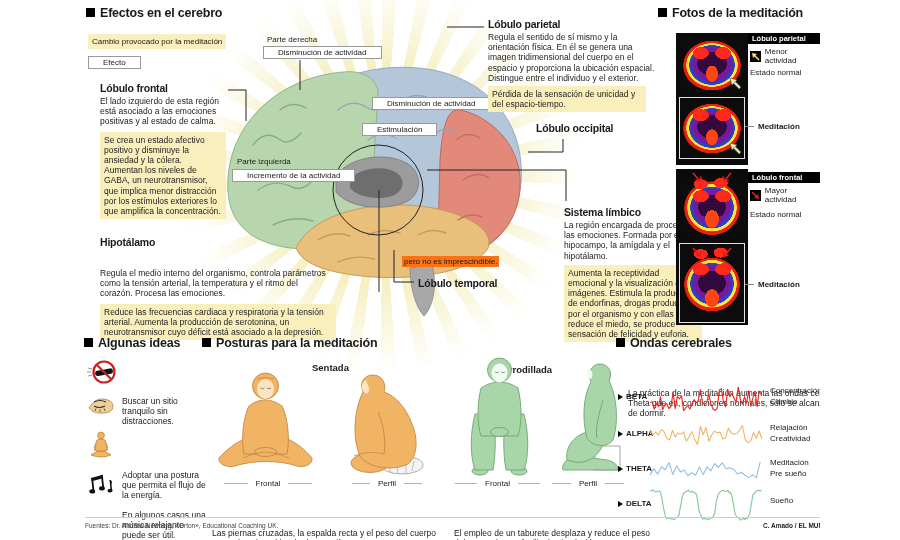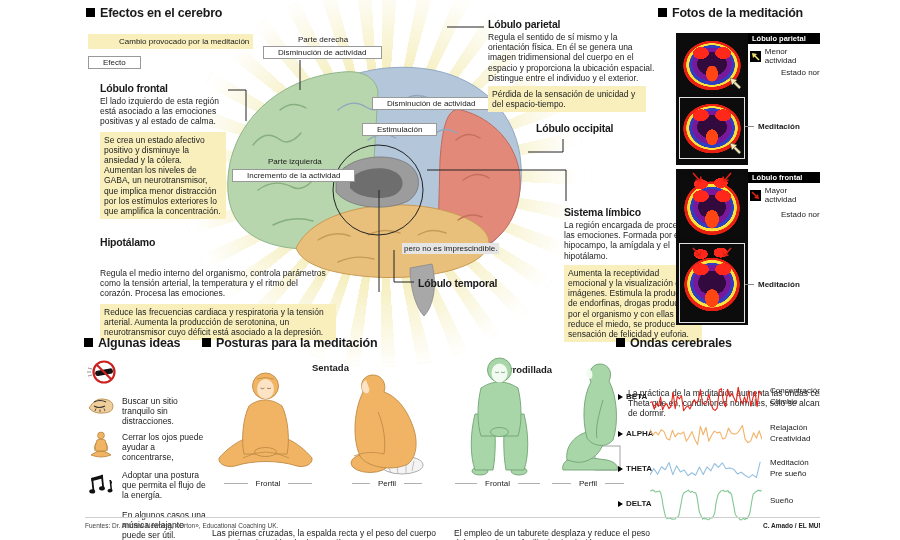--- a/index.html
+++ b/index.html
@@ -5,21 +5,21 @@
   html,body{margin:0;padding:0;background:#fff;}
   .canvas{position:relative;width:820px;height:540px;background:#fff;overflow:hidden;
           font-family:"Liberation Sans",sans-serif;color:#1a1a1a;}
   .abs{position:absolute;}
   .sec-title{font-size:12.5px;font-weight:bold;letter-spacing:-0.2px;white-space:nowrap;}
   .sq{display:inline-block;width:9px;height:9px;background:#000;margin-right:5px;}
   .h2{font-size:10.5px;font-weight:bold;letter-spacing:-0.2px;}
   .body-txt{font-size:8.5px;line-height:1.2;color:#222;margin-top:36px;}
   .hl{background:#F8EFBC;padding:3px 4px;}
   .tag{font-size:8px;border:1px solid #999;background:#fff;padding:1px 14px;display:inline-block;white-space:nowrap;}
-  .plain{font-size:8px;white-space:nowrap;padding-left:31px;}
+  .plain{font-size:8px;white-space:nowrap;}
   .bar{background:#000;color:#fff;font-size:7.5px;font-weight:bold;padding:1px 4px;}
   .panel{background:#0b0b0b;}
   .scan{position:relative;
     background:
       radial-gradient(8px 6px at 32% 28%, #ff281a 0 98%, transparent 100%),
       radial-gradient(8px 6px at 68% 28%, #ff281a 0 98%, transparent 100%),
       radial-gradient(6px 8px at 50% 66%, #ff4612 0 98%, transparent 100%),
       radial-gradient(15px 12px at 50% 48%, #330a3d 0 98%, transparent 100%),
       radial-gradient(20px 17px at 50% 49%, #78189a 0 98%, transparent 100%),
       radial-gradient(23px 20px at 50% 50%, #2e3fc2 0 98%, transparent 100%),
@@ -142,21 +142,21 @@
   </div>
 
   <div class="abs h2" style="left:536px;top:122px;">Lóbulo occipital</div>
 
   <div class="abs" style="left:524px;top:206px;width:138px;padding-left:40px;">
     <div class="h2">Sistema límbico</div>
     <div class="body-txt" style="margin-top:2px;">La región encargada de procesar las emociones. Formada por el hipocampo, la amígdala y el hipotálamo.</div>
     <div class="body-txt hl" style="margin-top:4px;width:130px;">Aumenta la receptividad emocional y la visualización de imágenes. Estimula la producción de endorfinas, drogas producidas por el organismo y con ellas se reduce el miedo, se produce sensación de felicidad y euforia.</div>
   </div>
 
-  <div class="abs plain" style="left:402px;top:243px;background:#e5e5e5;padding:1px 2px;">pero no es imprescindible.</div>
+  <div class="abs plain" style="left:402px;top:256px;background:#f97316;padding:1px 2px;">pero no es imprescindible.</div>
   <div class="abs h2" style="left:418px;top:277px;">Lóbulo temporal</div>
 
   <div class="abs sec-title" style="left:658px;top:6px;"><span class="sq"></span><span>Fotos de la meditación</span></div>
 
   <div class="abs panel" style="left:676px;top:33px;width:72px;height:132px;">
     <div class="scan abs" style="left:5px;top:5px;width:62px;height:54px;">
       <svg class="abs" style="right:1px;bottom:2px;" width="13" height="13" viewBox="0 0 13 13">
         <path d="M11,11 L4,4" stroke="#555" stroke-width="3.2"></path>
           <path d="M11,11 L4,4" stroke="#f6eeb0" stroke-width="1.8"></path>
         <polygon points="1,1 8,3 3,8" fill="#f6eeb0" stroke="#555" stroke-width="0.6"></polygon>
@@ -243,21 +243,20 @@
   <div class="abs body-txt" style="left:122px;top:360px;width:85px;">Buscar un sitio tranquilo sin distracciones.</div>
 
   <div class="abs" style="left:86px;top:394px;width:30px;">
     <svg width="30" height="24" viewBox="0 0 30 24">
       <path d="M3,14 Q9,4 17,5 Q27,6 27,12 Q27,19 17,19 Q8,20 3,14 Z" fill="#f0ce9a" stroke="#b98d52" stroke-width="0.9"></path>
       <path d="M8,8 Q14,5 20,8" stroke="#333" stroke-width="1.1" fill="none"></path>
       <path d="M8,12 Q13,15 19,12" stroke="#333" stroke-width="1.1" fill="none"></path>
       <path d="M10,14.5 l-1,2.5 M14,15.5 l0,2.5 M18,14.5 l1,2.5" stroke="#333" stroke-width="0.8"></path>
     </svg>
   </div>
-  <div class="abs body-txt" style="left:122px;top:396px;width:85px;">Cerrar los ojos puede ayudar a concentrarse,</div>
 
   <div class="abs" style="left:88px;top:430px;width:26px;">
     <svg width="26" height="30" viewBox="0 0 26 30">
       <g fill="#f1b465" stroke="#b8863c" stroke-width="0.8">
         <path d="M3,25 Q13,17 23,25 Q13,29 3,25 Z"></path>
         <path d="M9,10 C7,15 7,19 8,21 L18,21 C19,19 19,15 17,10 Q13,8 9,10 Z"></path>
         <circle cx="13" cy="5.5" r="3.4"></circle>
       </g>
       <path d="M8,13 Q5,17 7,21 M18,13 Q21,17 19,21" stroke="#b8863c" stroke-width="0.8" fill="none"></path>
     </svg>

